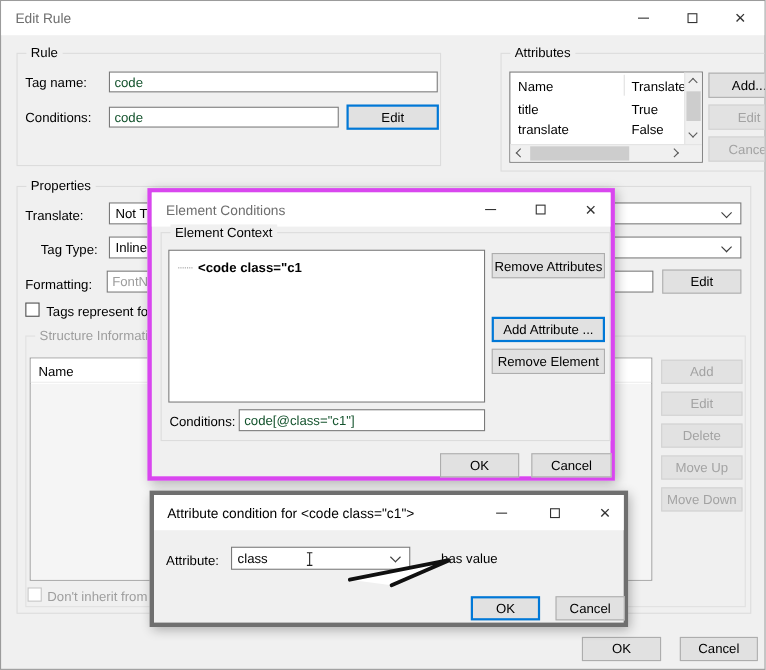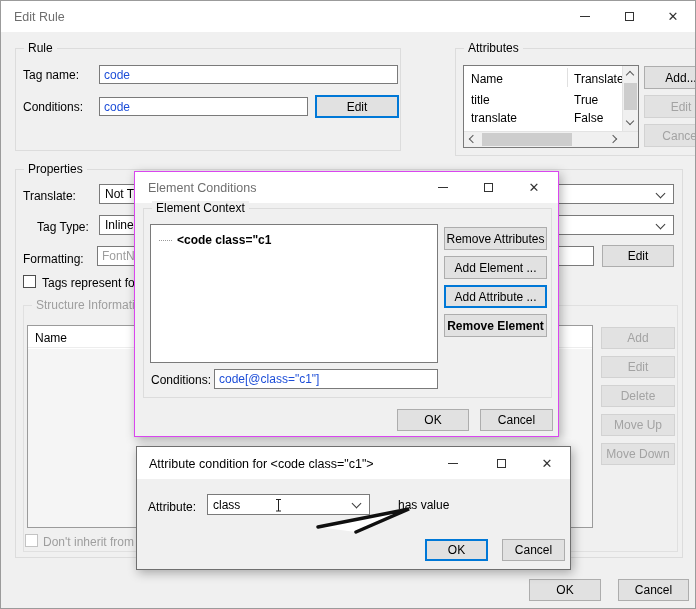--- a/index.html
+++ b/index.html
@@ -23,41 +23,41 @@
 
   .lbl { position:absolute; white-space:nowrap; }
   .lbl.dis { color:#9e9e9e; }
 
   .btn { position:absolute; background:#e1e1e1; border:1px solid #adadad; font-family:inherit; font-size:12px;
          color:#000; display:flex; align-items:center; justify-content:center; white-space:nowrap; padding:0; }
   .btn.focus { border:2px solid #0078d7; }
   .btn.dis { background:#e2e2e2; border-color:#d2d2d2; color:#a3a3a3; }
 
   .tfield { position:absolute; background:#fff; border:1px solid #7a7a7a; font-family:inherit; font-size:12px;
-            color:#1d4ed8; padding:0 4px; display:flex; align-items:center; white-space:nowrap; overflow:hidden; }
+            color:#14532d; padding:0 4px; display:flex; align-items:center; white-space:nowrap; overflow:hidden; }
   input.tfield { display:block; line-height:17px; }
   .tfield.dis { color:#9e9e9e; }
   .tfield.focusblue { border:2px solid #0078d7; }
 
   .combo { position:absolute; background:#fff; border:1px solid #7a7a7a; display:flex; align-items:center;
            padding-left:5px; overflow:hidden; white-space:nowrap; }
   .chev { position:absolute; width:7px; height:7px; border-right:1.4px solid #3c3c3c; border-bottom:1.4px solid #3c3c3c;
           transform:rotate(45deg); }
   .combo .chev { right:9px; top:5px; }
 
   .cb { position:absolute; width:13px; height:13px; background:#fff; border:1px solid #4d4d4d; }
   .cb.dis { border-color:#c3c3c3; }
 
   .caret { display:inline-block; width:1px; height:13px; background:#000; margin-left:1px; }
 
   
   .sb-chev { width:6px; height:6px; border-right:1.3px solid #5a5a5a; border-bottom:1.3px solid #5a5a5a; position:absolute; }
 
   
-  .dialog { position:absolute; background:#f0f0f0; border:1px solid #d946ef; box-shadow:2px 3px 10px rgba(0,0,0,.30); }
+  .dialog { position:absolute; background:#f0f0f0; border:4px solid #d946ef; box-shadow:2px 3px 10px rgba(0,0,0,.30); }
 
   
   #callout-bubble { position:absolute; left:193px; top:521px; width:178px; height:45px; background:#fff;
                     border:4px solid #101010; border-radius:12px; display:flex; align-items:center; justify-content:center;
                     z-index:40; }
   #callout-bubble span { color:#e3494f; font-weight:bold; font-size:18px; letter-spacing:1px; }
   #callout-tail { position:absolute; left:0; top:0; width:696px; height:609px; z-index:41; pointer-events:none; }
 
   .z10 { z-index:10; } .z20 { z-index:20; }
 </style>
@@ -189,23 +189,22 @@
       <span class="glabel">Element Context</span>
 
       <div style="position:absolute; left:6px; top:15px; width:288px; height:139px; background:#fff; border:1px solid #7a7a7a;">
         <div style="position:absolute; left:8px; top:8px; display:flex; align-items:center;">
           <span style="width:13px; border-bottom:1px dotted #9a9a9a; height:1px; margin-right:5px;"></span>
           <span style="font-weight:bold;">&lt;code class="c1</span>
         </div>
       </div>
 
       <button class="btn" style="left:300px; top:18px; width:103px; height:23px;">Remove Attributes</button>
-      <button class="btn" style="left:300px; top:47px; width:103px; height:23px;">Add Element ...</button>
       <button class="btn focus" style="left:300px; top:76px; width:103px; height:23px;">Add Attribute ...</button>
-      <button class="btn" style="left:300px; top:105px; width:103px; height:23px;font-weight:bold;">Remove Element</button>
+      <button class="btn" style="left:300px; top:105px; width:103px; height:23px;">Remove Element</button>
 
       <span class="lbl" style="left:7px; top:164px;">Conditions:</span>
       <input class="tfield" style="left: 70px; top: 160px; width: 224px; height: 20px;" value="code[@class=&quot;c1&quot;]">
     </div>
 
     <button class="btn" style="left:262px; top:237px; width:72px; height:22px;">OK</button>
     <button class="btn" style="left:345px; top:237px; width:73px; height:22px;">Cancel</button>
   </div>
 
   <div class="dialog z20" style="left:135px; top:445px; width:435px; height:124px; border-color:#6f6f6f;">

